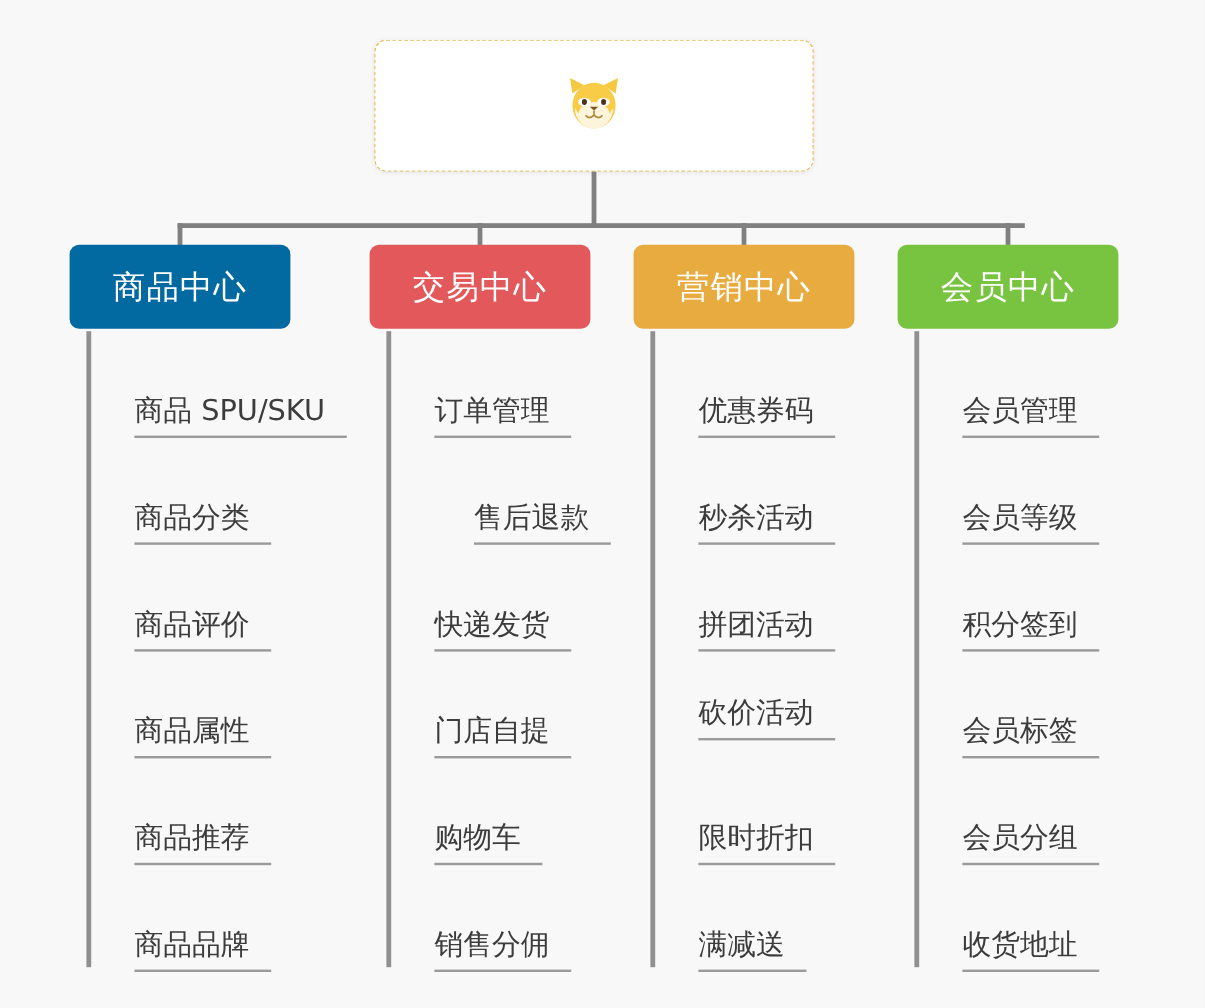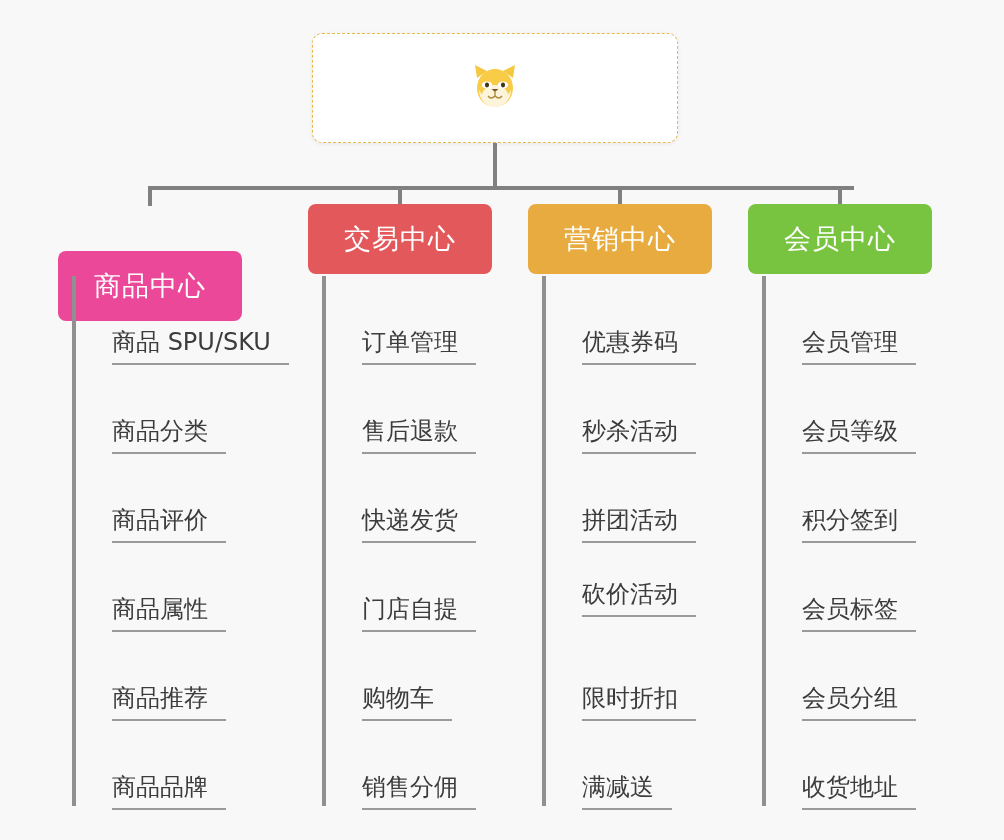--- a/index.html
+++ b/index.html
@@ -141,21 +141,21 @@
   <div class="line vline" style="left:493px; top:143px; height:46px;"></div>
 
   <div class="line hline" style="left:148px; top:186px; width:706px;"></div>
 
   <div class="line vline" style="left:148px; top:186px; height:20px;"></div>
   <div class="line vline" style="left:398px; top:186px; height:20px;"></div>
   <div class="line vline" style="left:618px; top:186px; height:20px;"></div>
   <div class="line vline" style="left:838px; top:186px; height:20px;"></div>
 
   <div id="branch-host">
-      <div class="cat-box" style="left: 58px; top: 204px; width: 184px; background: #ec4899; margin-top: 47px;">
+      <div class="cat-box" style="left: 58px; top: 204px; width: 184px; background: #0369a1;">
         <span>商品中心</span>
       </div>
       <div class="column" style="left: 72px; top: 276px; height: 534px;">
         <div class="col-spine" style="height: 530px;"></div>
         <div class="leaf" style="top: 0px;">
           <span class="leaf-label">商品 SPU/SKU</span>
         </div>
         <div class="leaf" style="top: 89px;">
           <span class="leaf-label">商品分类</span>
         </div>
@@ -173,21 +173,21 @@
         </div>
       </div>
       <div class="cat-box" style="left: 308px; top: 204px; width: 184px; background: rgb(227, 89, 91);">
         <span>交易中心</span>
       </div>
       <div class="column" style="left: 322px; top: 276px; height: 534px;">
         <div class="col-spine" style="height: 530px;"></div>
         <div class="leaf" style="top: 0px;">
           <span class="leaf-label">订单管理</span>
         </div>
-        <div class="leaf" style="top: 89px;">
+        <div class="leaf" style="top: 89px; margin-left: 33px;">
           <span class="leaf-label">售后退款</span>
         </div>
         <div class="leaf" style="top: 178px;">
           <span class="leaf-label">快递发货</span>
         </div>
         <div class="leaf" style="top: 267px;">
           <span class="leaf-label">门店自提</span>
         </div>
         <div class="leaf" style="top: 356px;">
           <span class="leaf-label">购物车</span>

